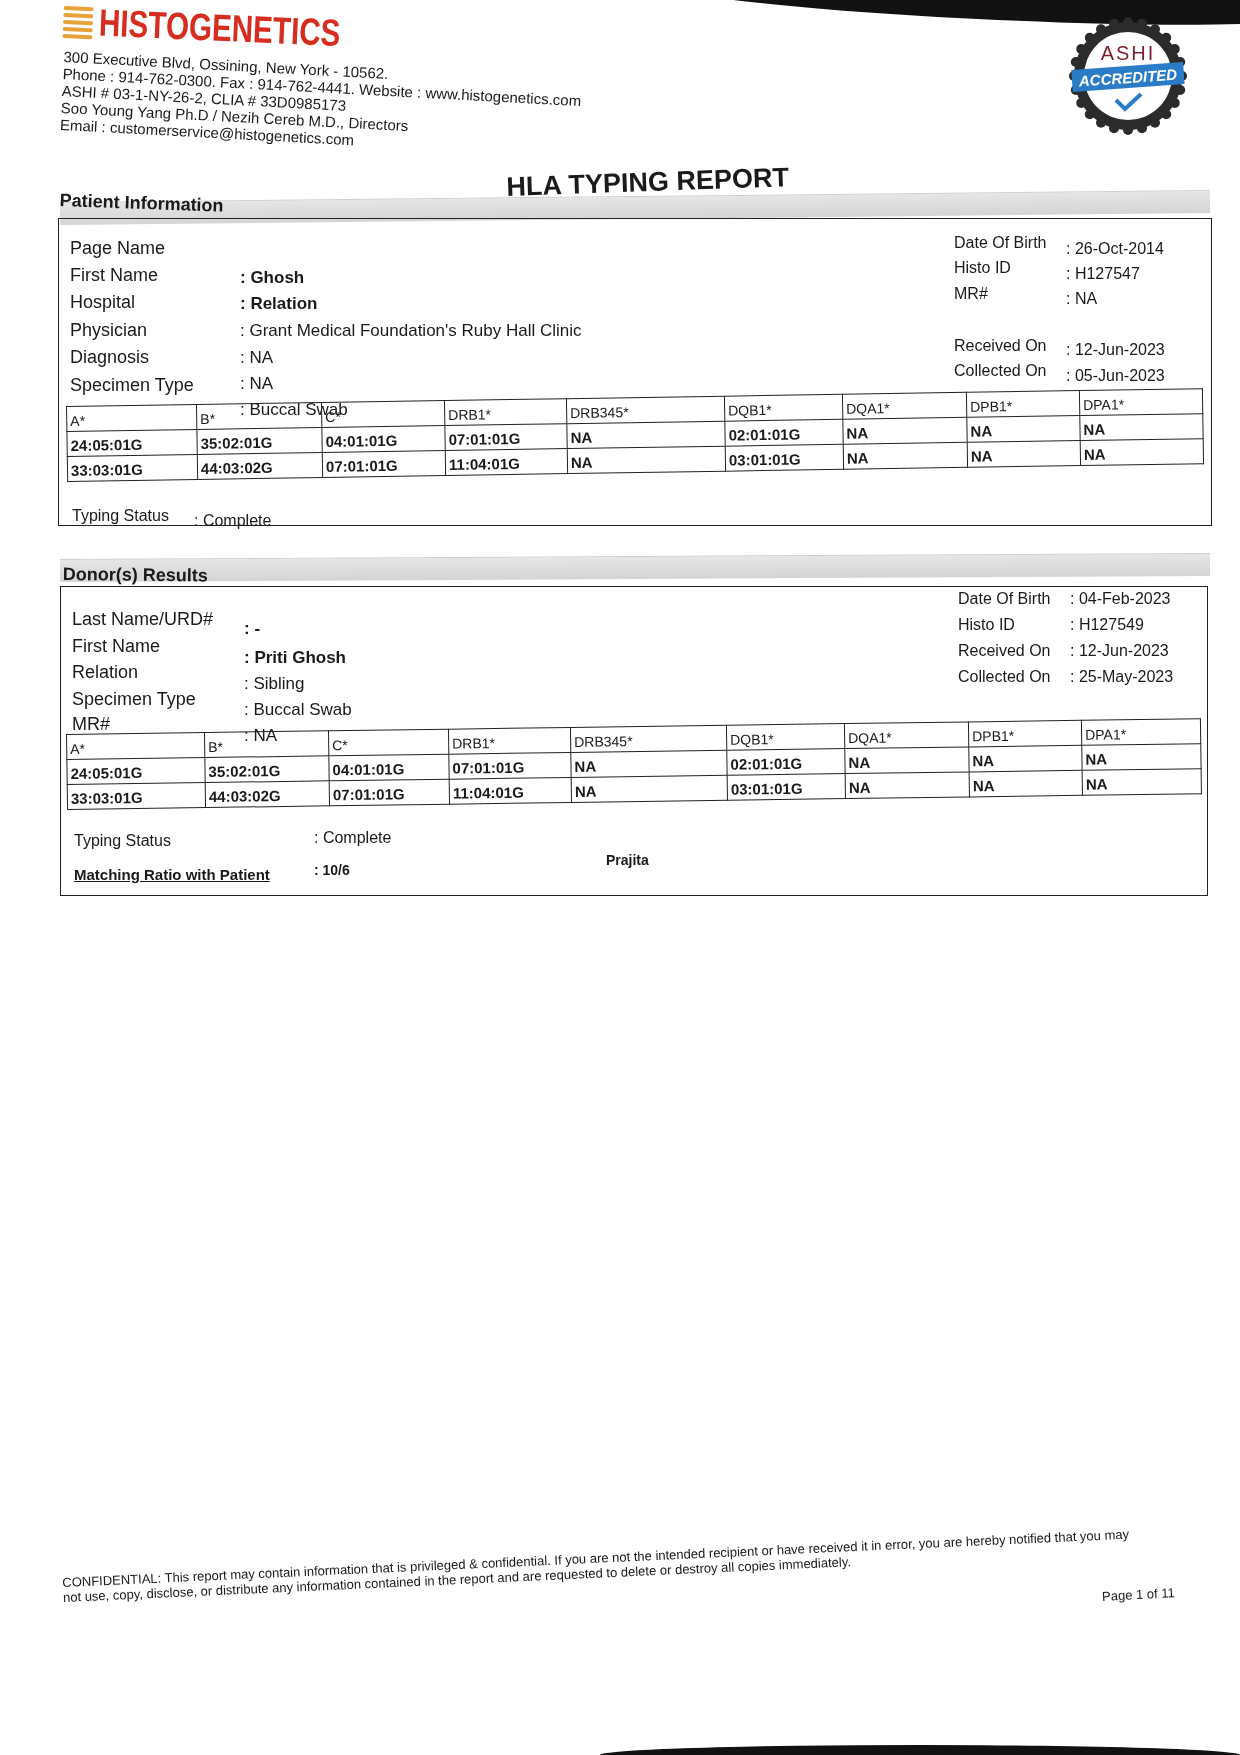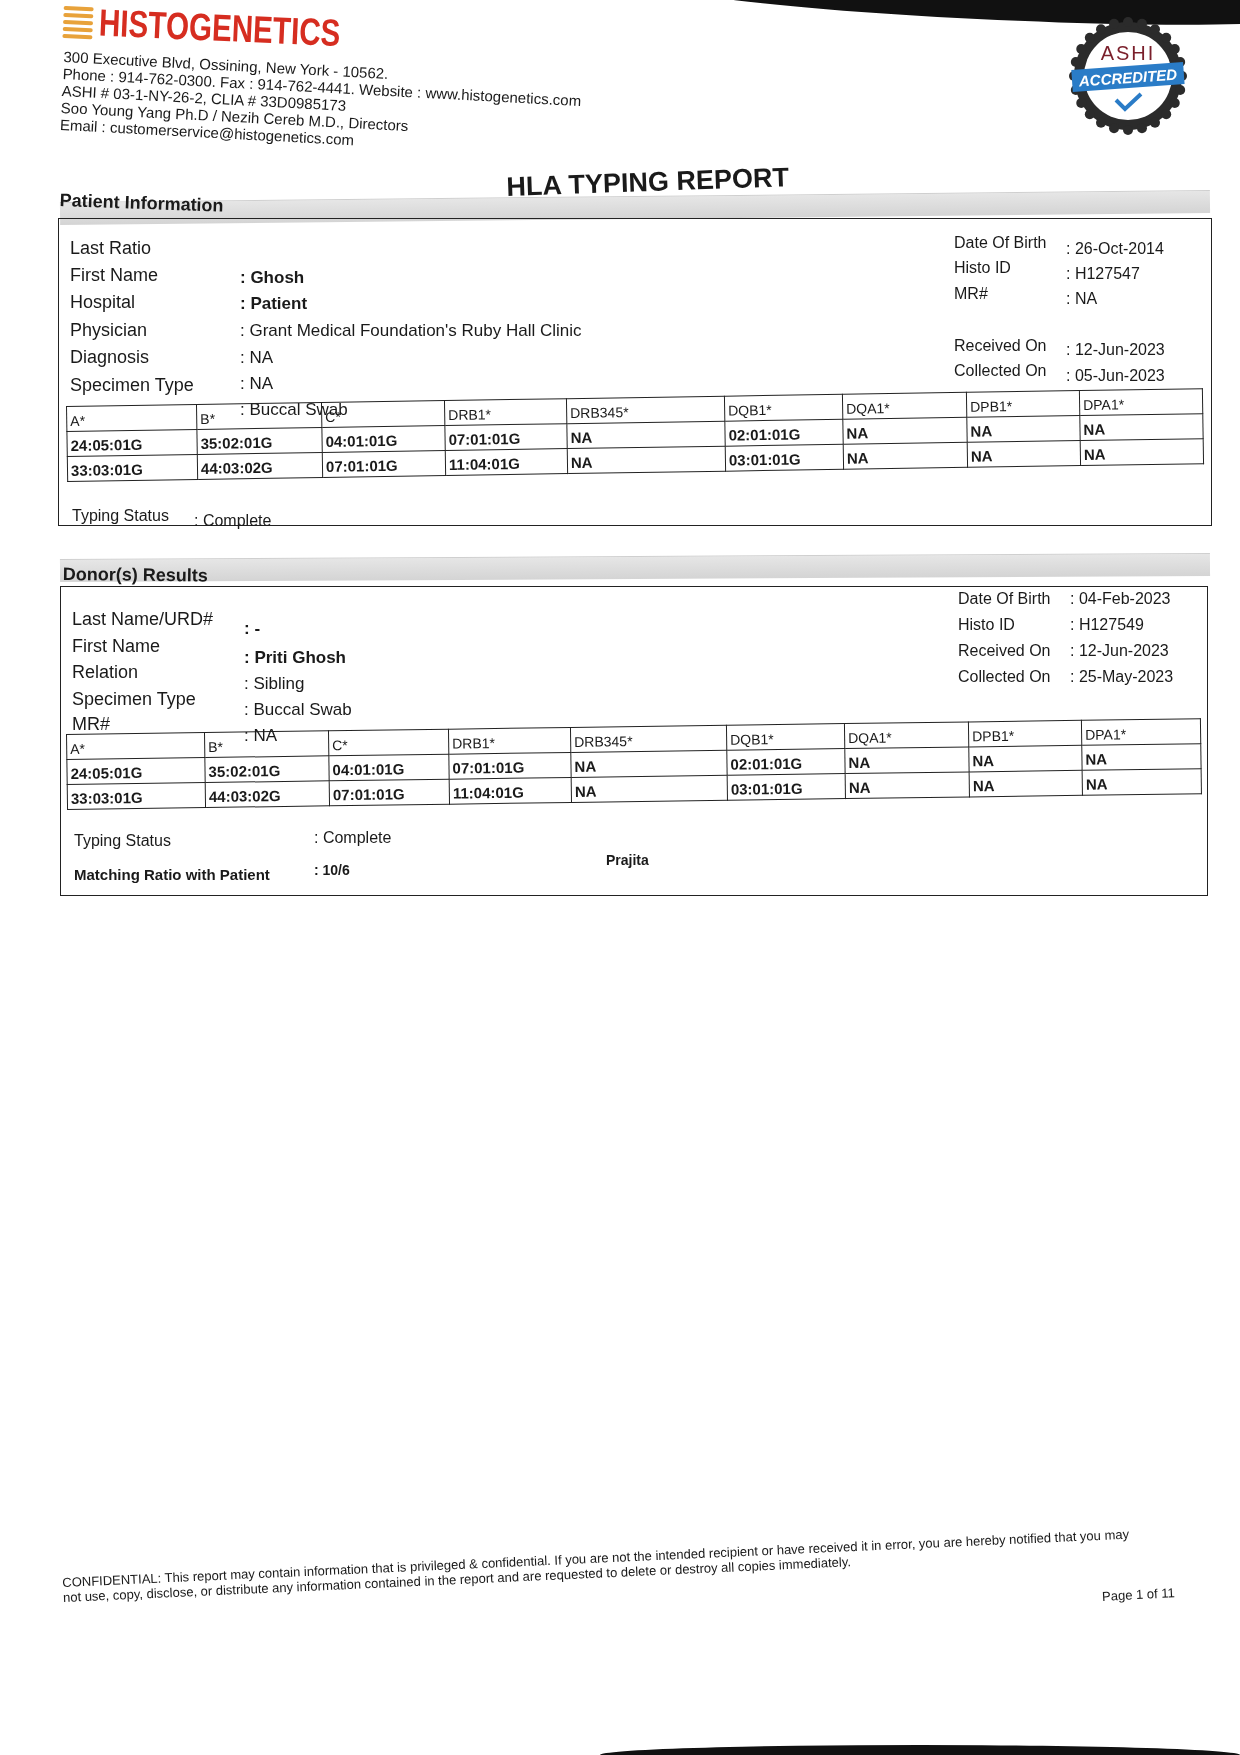--- a/index.html
+++ b/index.html
@@ -102,24 +102,24 @@
 </svg>
 
 <div class="title">HLA TYPING REPORT</div>
 
 <div class="section-bar" style="left:60px; top:196px; width:1150px; transform:rotate(-0.6deg);"></div>
 <div class="section-title" style="left:60px; top:190px; transform:rotate(2deg); transform-origin:left top;">Patient Information</div>
 
 <div class="box" style="left:58px; top:218px; width:1152px; height:306px;"></div>
 
 <div>
-  <div class="lbl" style="left:70px; top:238px;">Last Ratio</div>
+  <div class="lbl" style="left:70px; top:238px;">Page Name</div>
   <div class="val bold" style="left:240px; top:260px;">: Ghosh</div>
   <div class="lbl" style="left:70px; top:265px;">First Name</div>
-  <div class="val bold" style="left:240px; top:286px;">: Patient</div>
+  <div class="val bold" style="left:240px; top:286px;">: Relation</div>
   <div class="lbl" style="left:70px; top:292px;">Hospital</div>
   <div class="val" style="left:240px; top:313px;">: Grant Medical Foundation's Ruby Hall Clinic</div>
   <div class="lbl" style="left:70px; top:320px;">Physician</div>
   <div class="val" style="left:240px; top:340px;">: NA</div>
   <div class="lbl" style="left:70px; top:347px;">Diagnosis</div>
   <div class="val" style="left:240px; top:366px;">: NA</div>
   <div class="lbl" style="left:70px; top:375px;">Specimen Type</div>
   <div class="val" style="left:240px; top:392px;">: Buccal Swab</div>
 </div>
 
@@ -261,21 +261,21 @@
     <td class="v">03:01:01G</td>
     <td class="v">NA</td>
     <td class="v">NA</td>
     <td class="v">NA</td>
   </tr>
 </tbody>
   </table>
 
 <div class="status-lbl" style="left:74px; top:832px;">Typing Status</div>
 <div class="status-lbl" style="left:314px; top:829px;">: Complete</div>
-<div class="status-lbl bold" style="left:74px; top:866px; font-size:15px;">Matching Ratio with Patient</div>
+<div class="status-lbl bold" style="left:74px; top:866px; font-size:15px;text-decoration:underline;">Matching Ratio with Patient</div>
 <div class="status-lbl bold" style="left:314px; top:862px; font-size:14px;">: 10/6</div>
 <div class="status-lbl bold" style="left:606px; top:852px; font-size:14px;">Prajita</div>
 
 <div class="footer">
   <div>CONFIDENTIAL: This report may contain information that is privileged &amp; confidential. If you are not the intended recipient or have received it in error, you are hereby notified that you may</div>
   <div>not use, copy, disclose, or distribute any information contained in the report and are requested to delete or destroy all copies immediately.</div>
 </div>
 <div class="page-no">Page 1 of  11</div>
 
 <div class="bottombar"></div>

